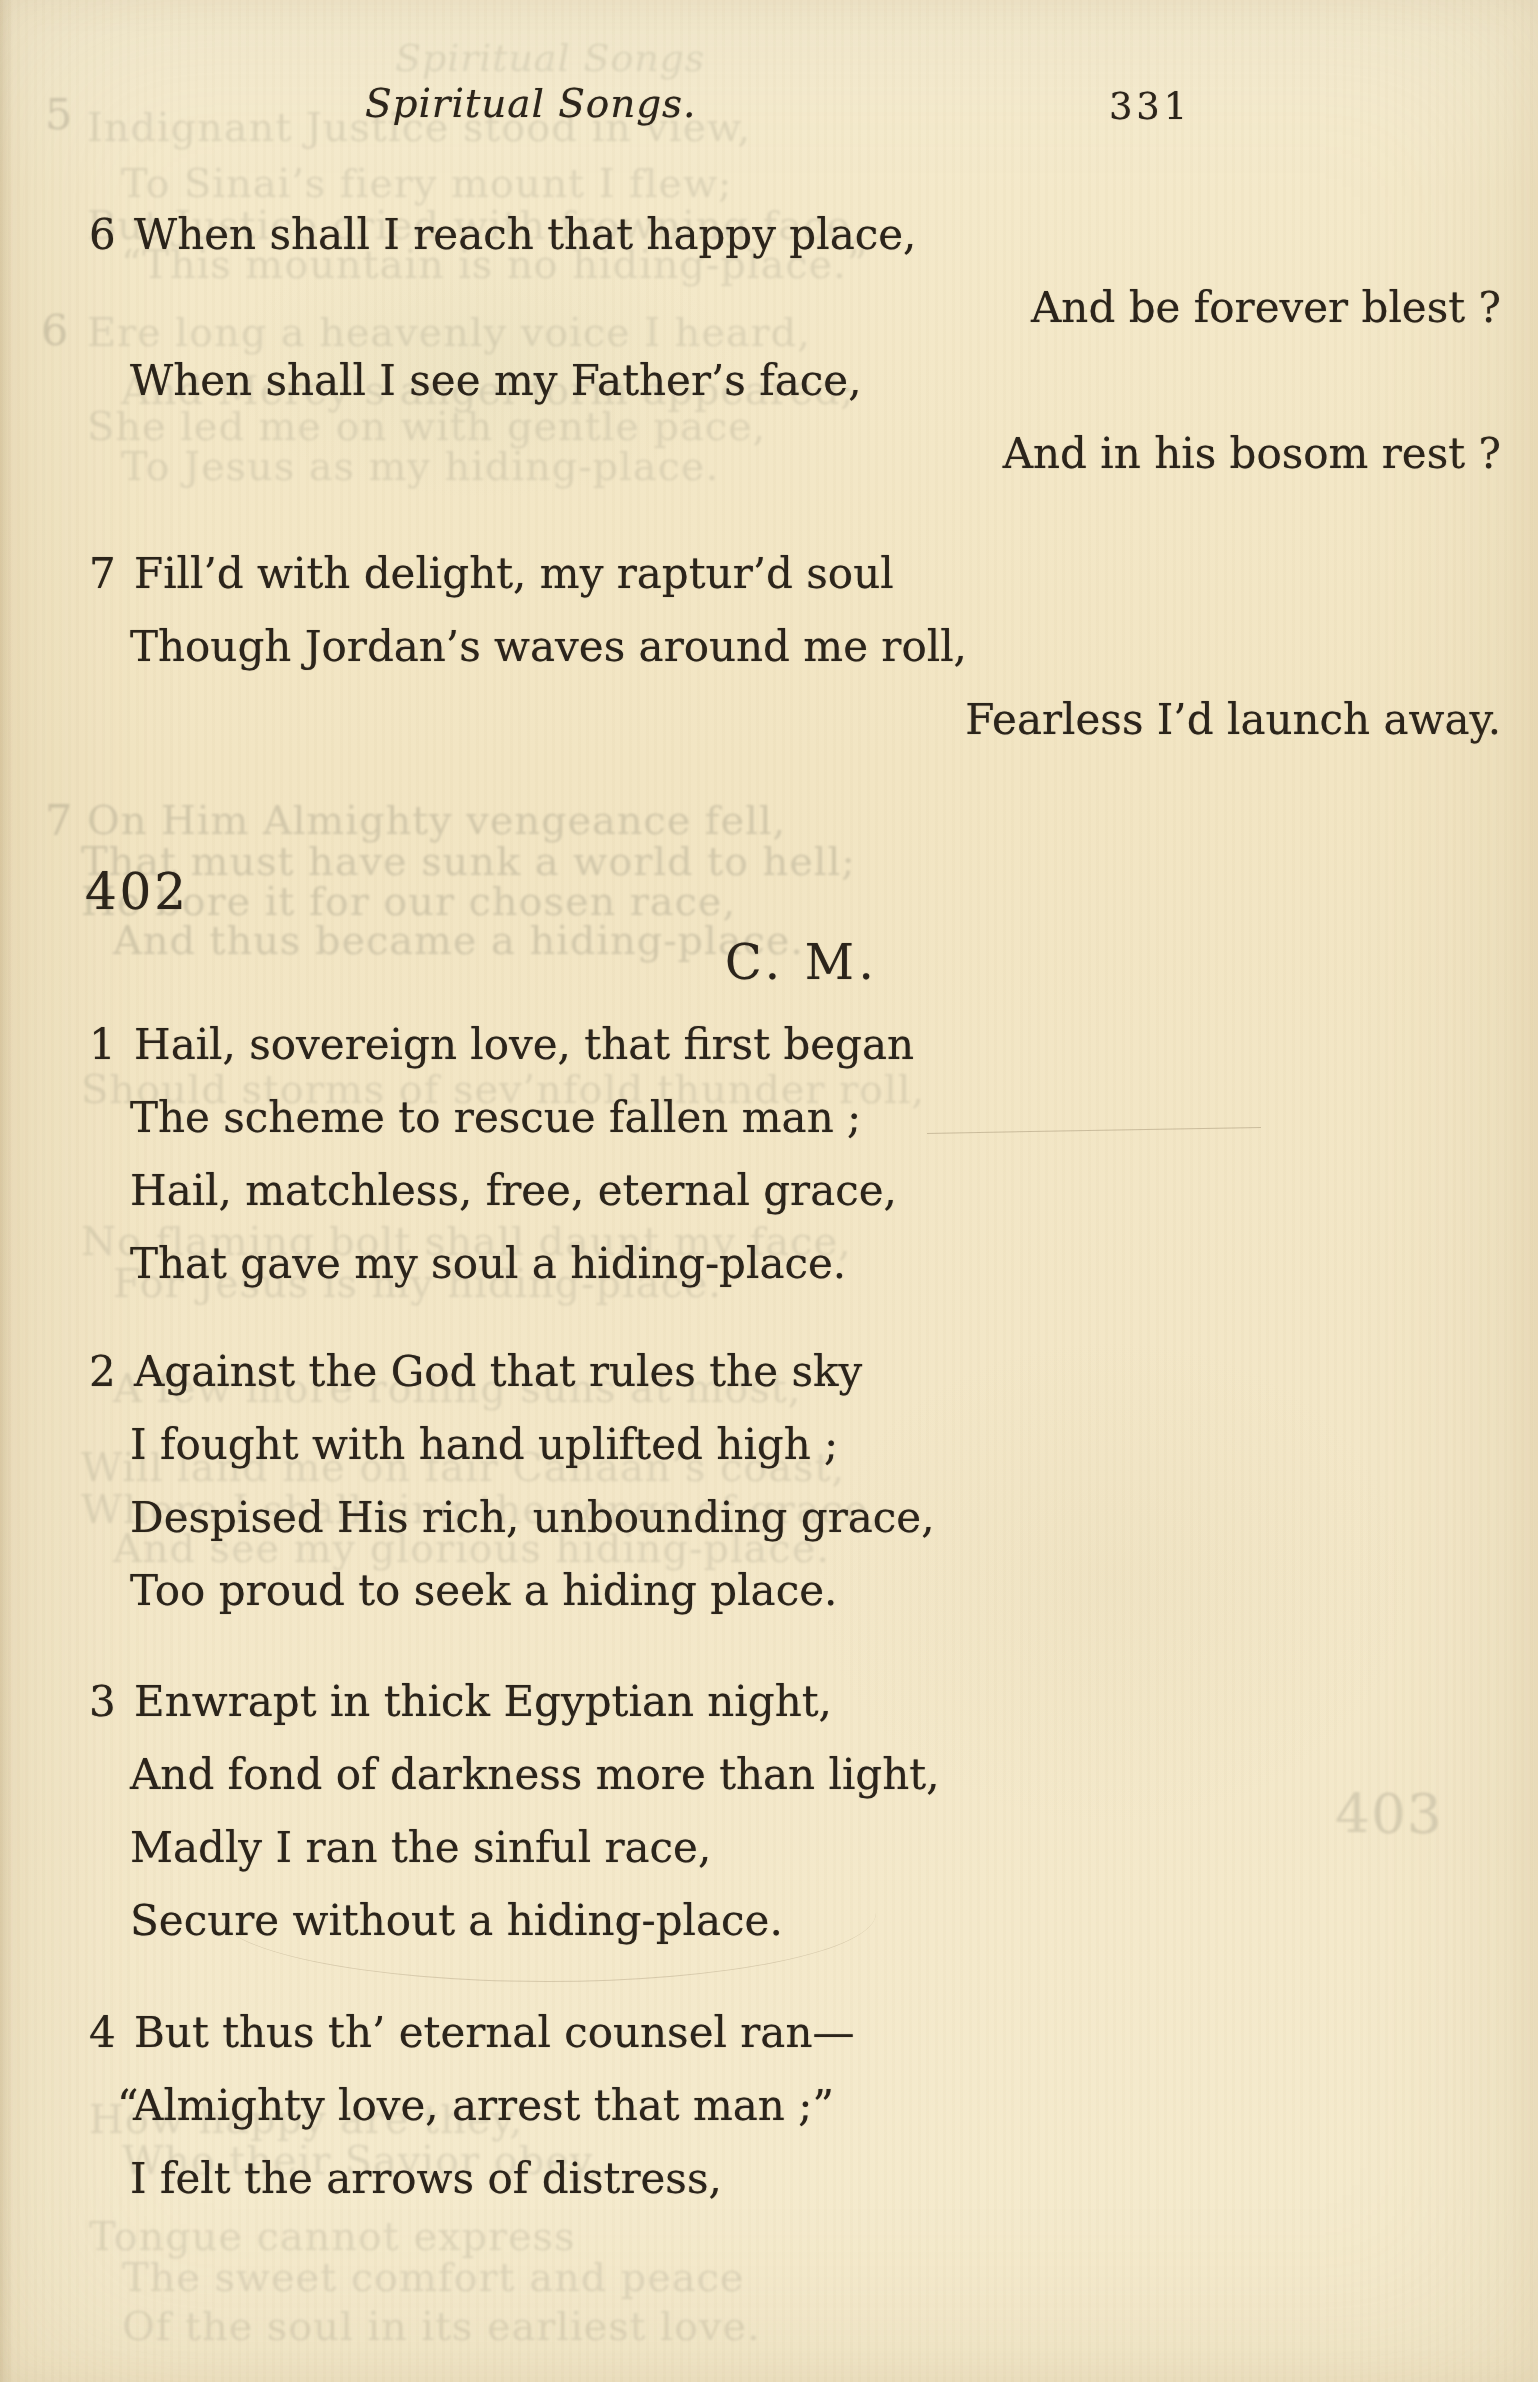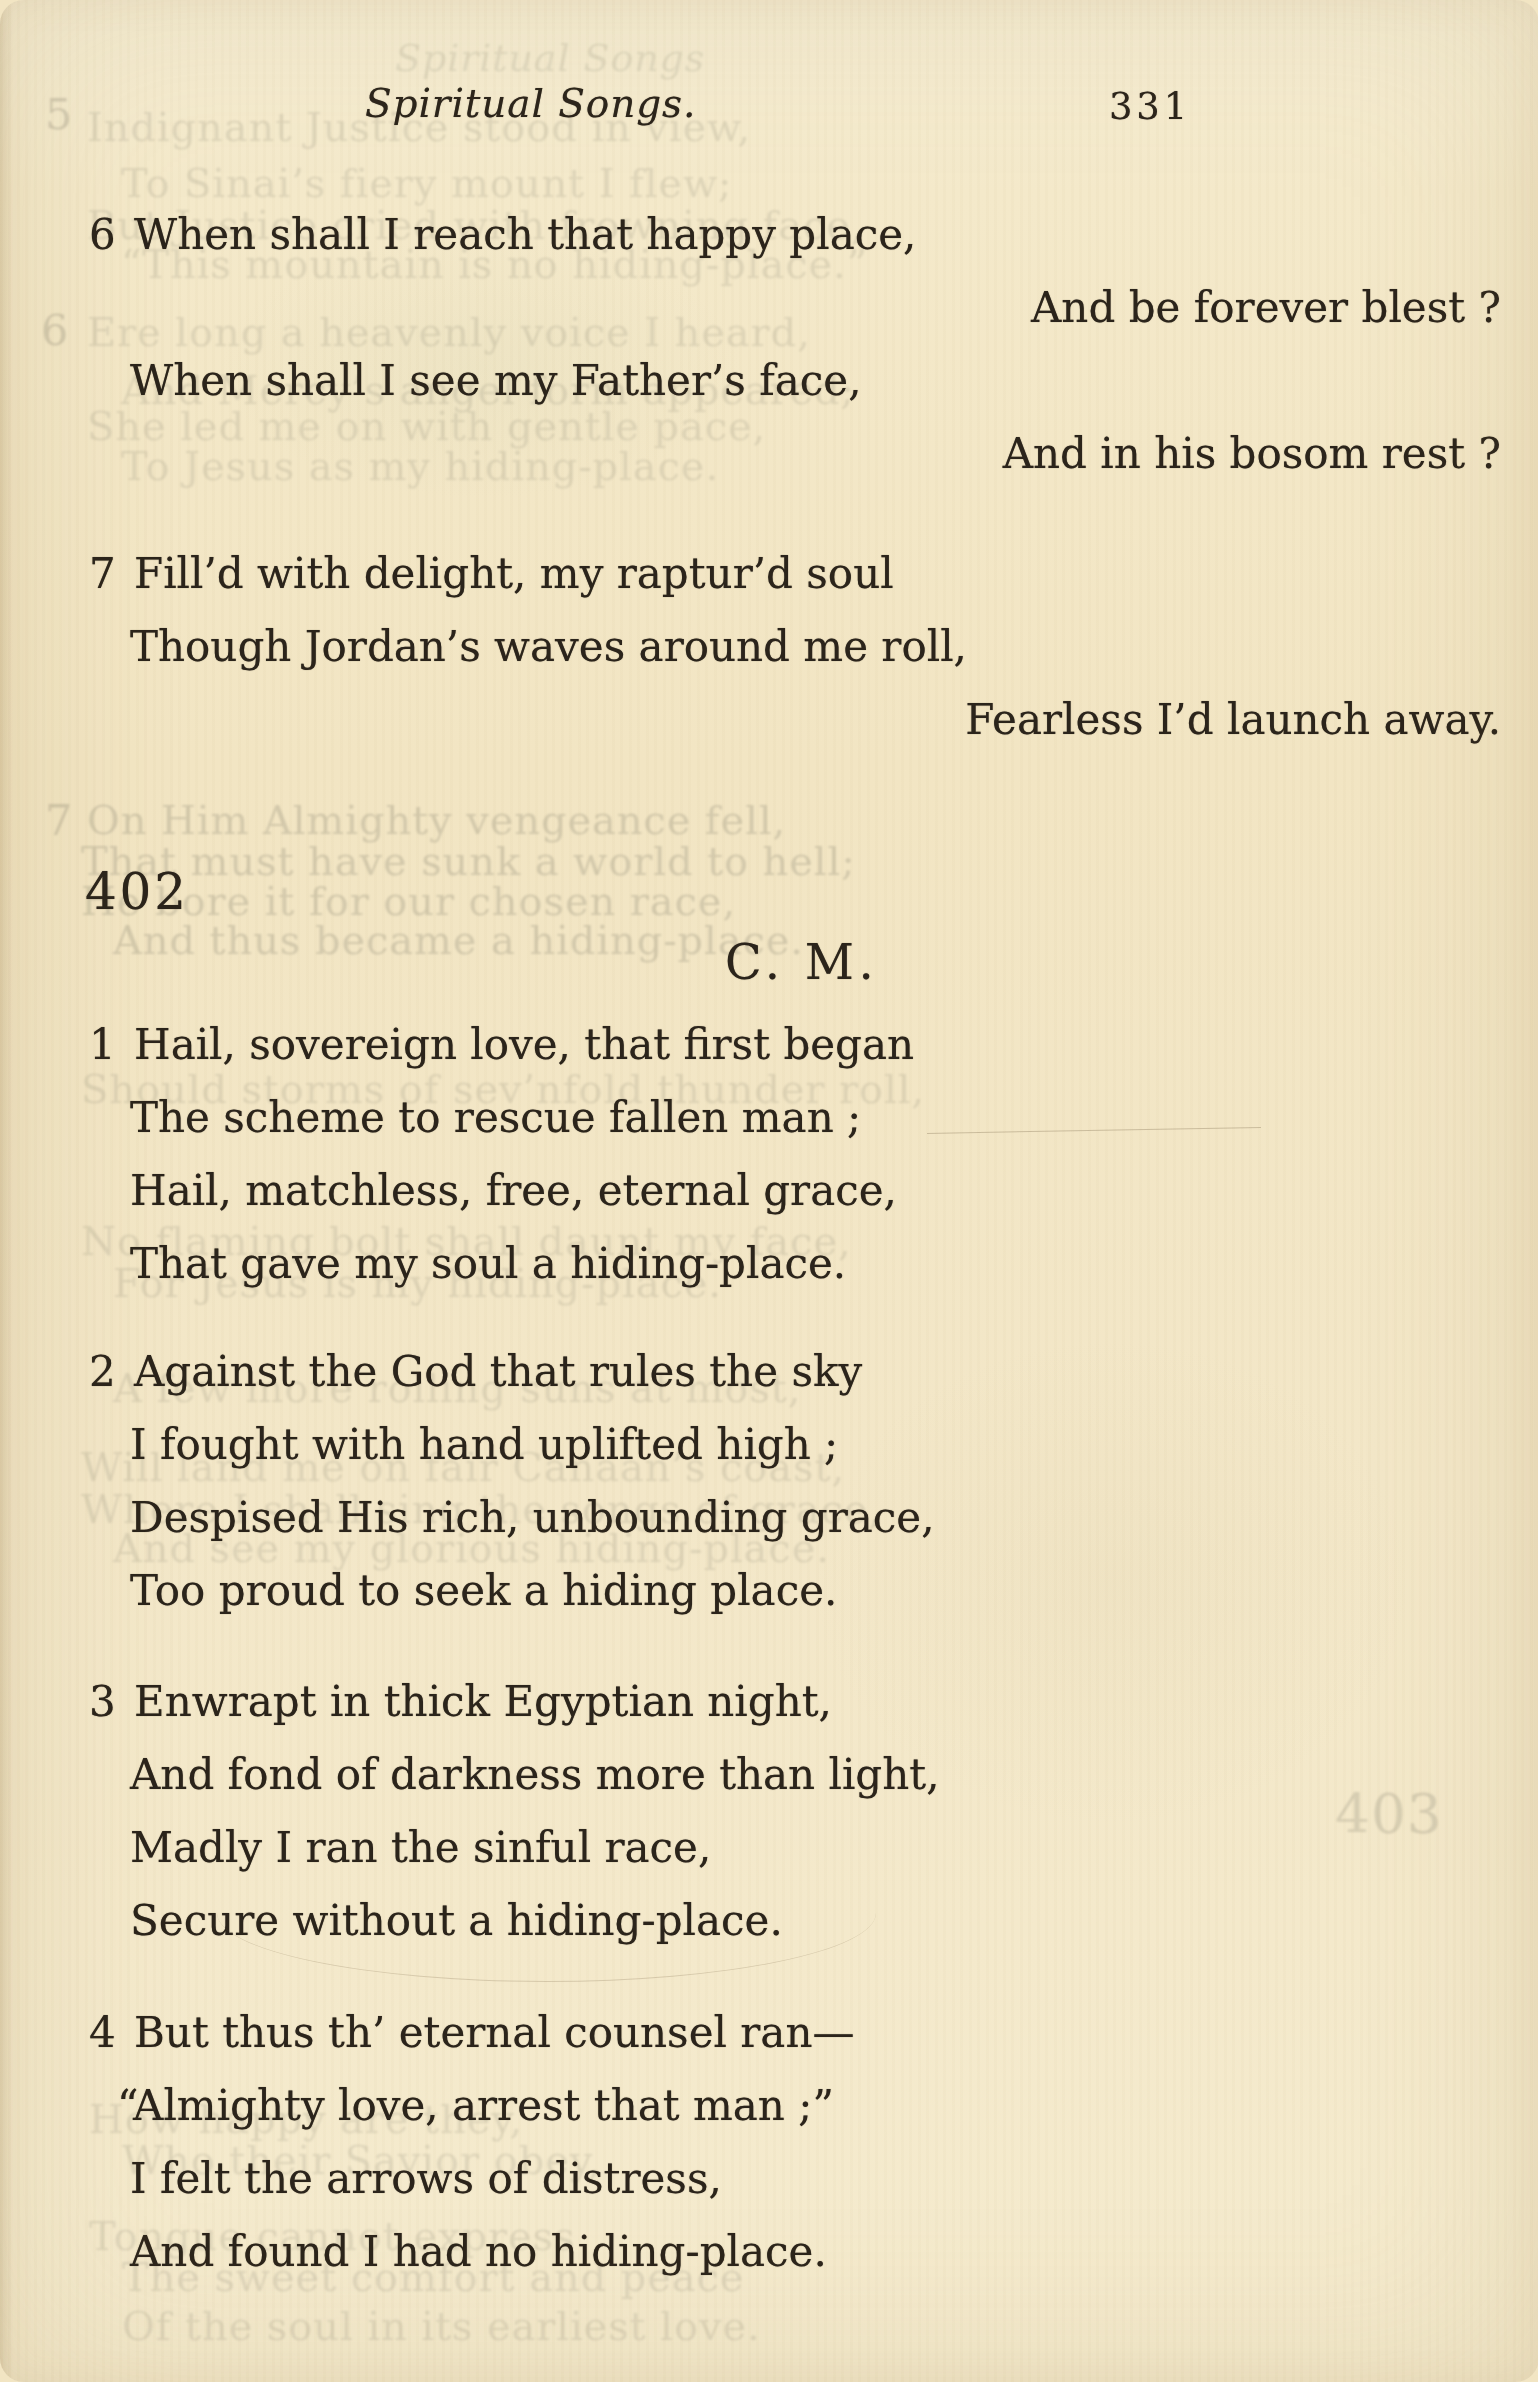--- a/index.html
+++ b/index.html
@@ -5,21 +5,20 @@
   html,body{margin:0;padding:0;background:#f2e5c3;}
   .page{
     position:relative;
     width:1539px;height:2382px;
     overflow:hidden;
     font-family:"DejaVu Serif","Liberation Serif",serif;
     color:#2b241b;
     background:
       repeating-linear-gradient(90deg, rgba(185,165,115,0.045) 0px, rgba(185,165,115,0.045) 2.8px, rgba(0,0,0,0) 2.8px, rgba(0,0,0,0) 8.5px),
       linear-gradient(180deg,#f7efd6 0%,#f4e9ca 8%,#f2e5c3 32%,#f3e7c8 62%,#f5ebce 100%);
-    border-radius: 24px;
   }
   .page::after{
     content:"";position:absolute;inset:0;pointer-events:none;
     box-shadow:inset 0 0 179px rgba(150,118,58,.17), inset 0 0 38px rgba(150,118,58,.08);
   }
   .edge-strip{position:absolute;left:0;top:0;bottom:0;width:13px;
     background:linear-gradient(90deg,rgba(120,92,42,.12),rgba(120,92,42,0));}
   .blotch{position:absolute;border-radius:50%;pointer-events:none;}
   .blotch.b1{left:217px;top:235px;width:527px;height:264px;
     background:radial-gradient(closest-side,rgba(185,195,160,.10),rgba(185,195,160,0));}
@@ -156,17 +155,16 @@
     <div class="vline cont">Madly I ran the sinful race,</div>
     <div class="vline cont">Secure without a hiding-place.</div>
   </section>
 
   <div class="scratch2"></div>
 
   <section class="verse" style="top:1996px">
     <div class="vline"><span class="vnum">4</span><span>But thus th’ eternal counsel ran—</span></div>
     <div class="vline quote">“Almighty love, arrest that man ;”</div>
     <div class="vline cont">I felt the arrows of distress,</div>
-    <div class="vline cont">And found I had no hiding-place.</div>
   </section>
 
 </div>
 
 
 </body></html>

